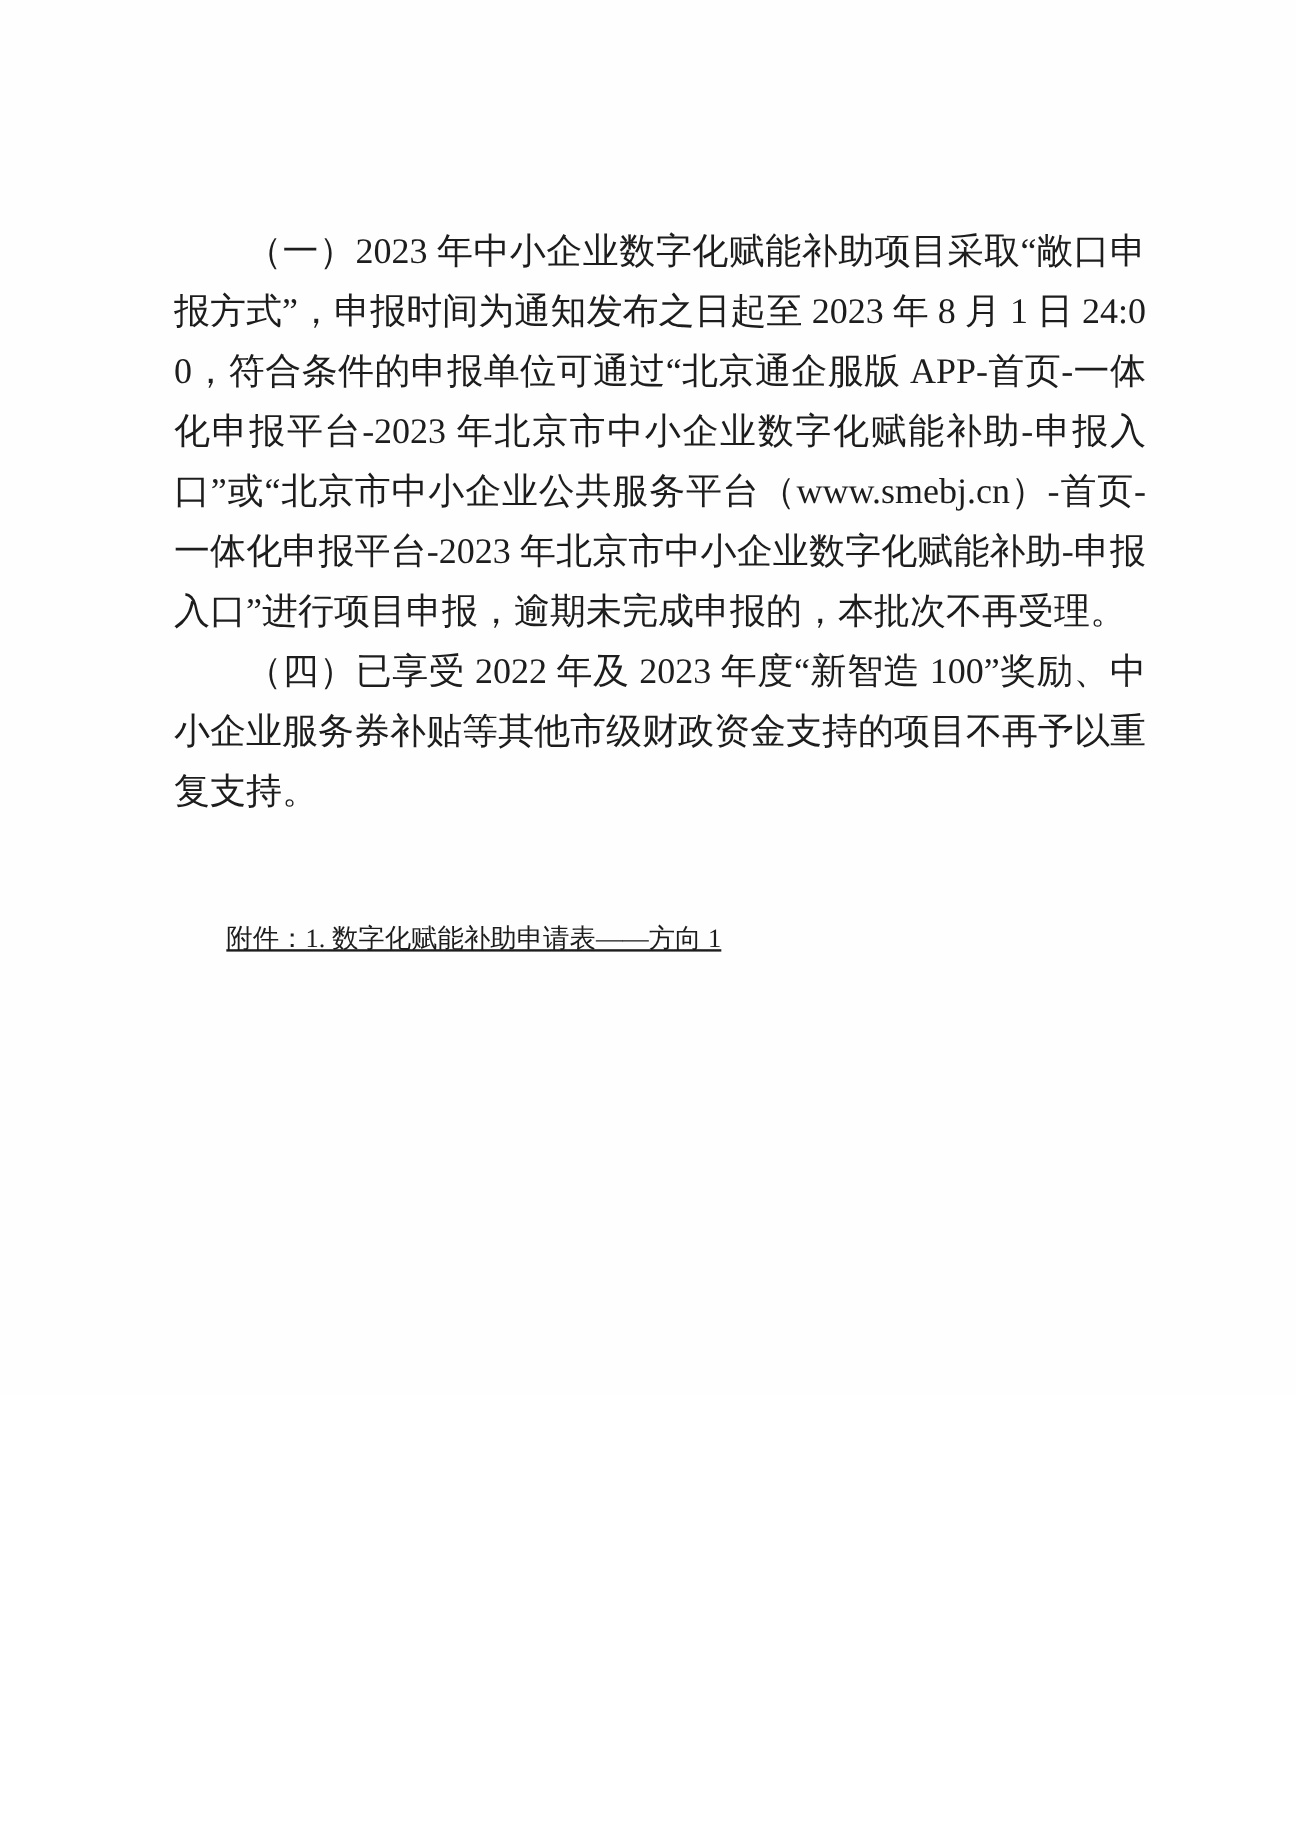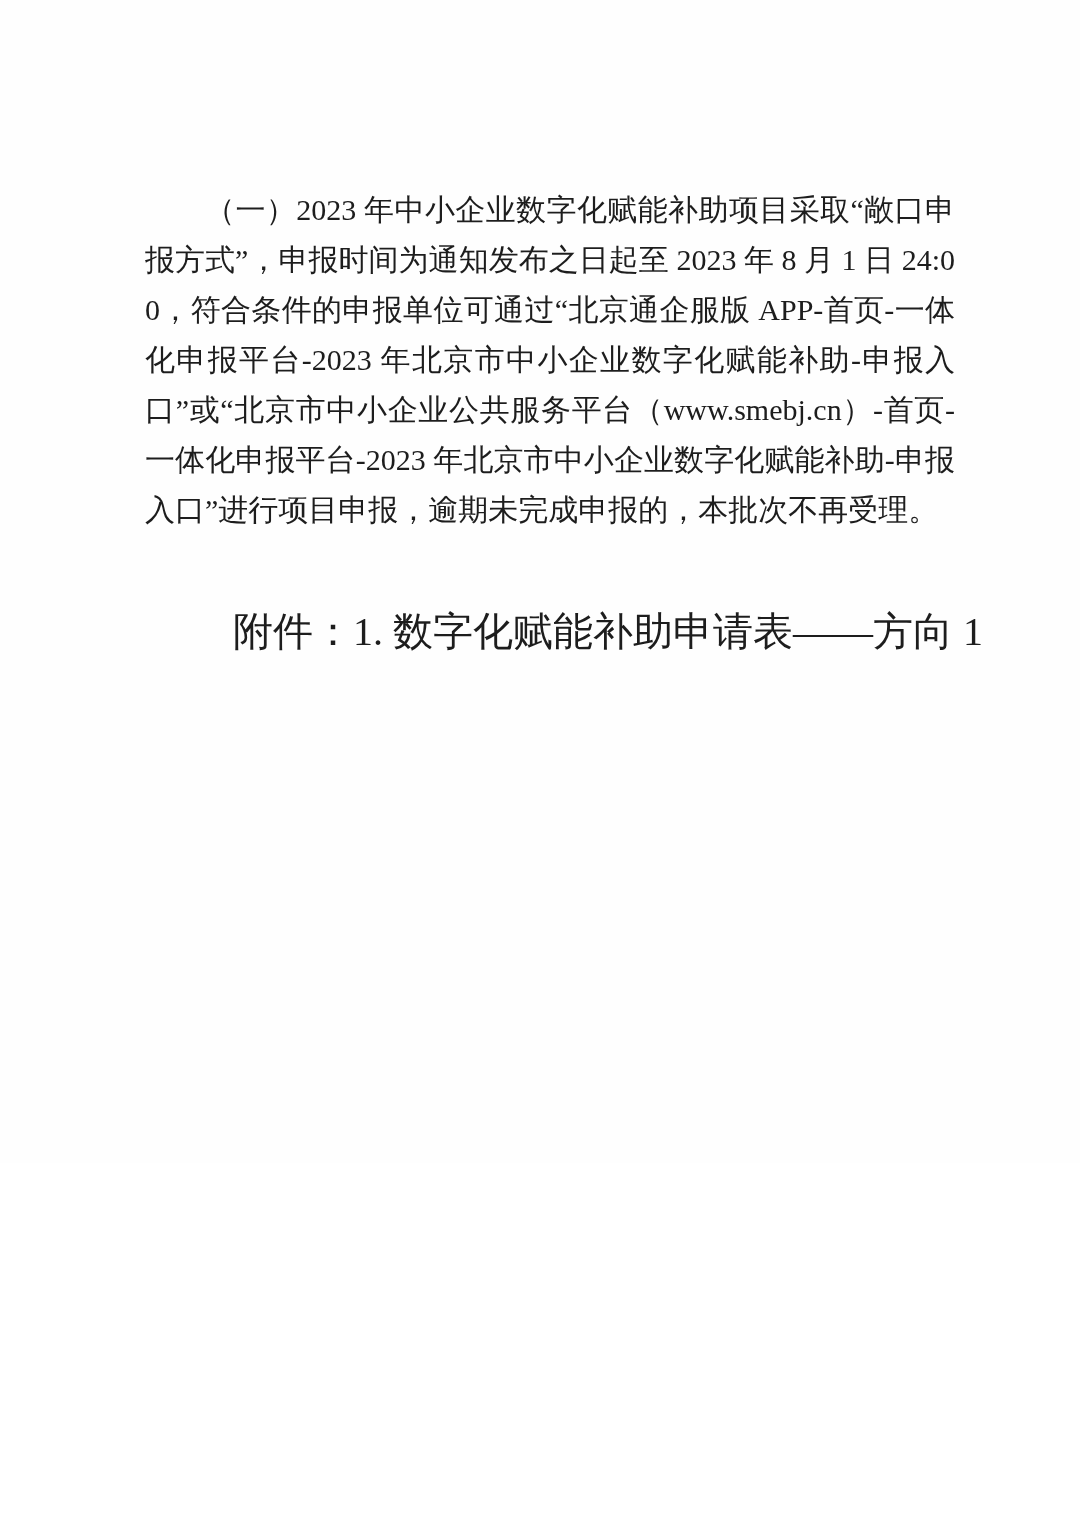--- a/index.html
+++ b/index.html
@@ -25,26 +25,27 @@
   .para {
     margin: 0;
     font-size: 30px;
     line-height: 50px;
     text-align: justify;
     text-justify: inter-ideograph;
     text-indent: 2em;
     word-break: break-all;
   }
   .attachment-line {
-    margin: 16px;
+    margin: 4px;
     margin-top: 72px;
-    font-size: 40px;
+    font-size: 22px;
     line-height: 50px;
     text-indent: 1.8em;
     white-space: nowrap;
+    text-decoration: underline;
   }
   .page-number {
     position: absolute;
     top: 1412px;
     right: 128px;
     font-size: 23px;
     letter-spacing: 2px;
     color: #2b2b2b;
     font-family: "Liberation Serif", "DejaVu Serif", serif;
   }
@@ -65,20 +66,21 @@
   }
 </style>
 </head>
 <body>
 
 <div class="page" style="background: rgb(254, 254, 254); color: rgb(29, 29, 29);">
 
   <div class="content">
     <div id="paragraphs">
         <p class="para">（一）2023 年中小企业数字化赋能补助项目采取“敞口申报方式”，申报时间为通知发布之日起至 2023 年 8 月 1 日 24:00，符合条件的申报单位可通过“北京通企服版 APP-首页-一体化申报平台-2023 年北京市中小企业数字化赋能补助-申报入口”或“北京市中小企业公共服务平台（www.smebj.cn）-首页-一体化申报平台-2023 年北京市中小企业数字化赋能补助-申报入口”进行项目申报，逾期未完成申报的，本批次不再受理。</p>
+        <p class="para">（四）已享受 2022 年及 2023 年度“新智造 100”奖励、中小企业服务券补贴等其他市级财政资金支持的项目不再予以重复支持。</p>
       </div>
     <p class="attachment-line">附件：1. 数字化赋能补助申请表——方向 1</p>
   </div>
 
   <div class="page-number">- 7 -</div>
 
   <div class="watermark">
     <span style="display:inline-block;line-height:0;">
       <svg width="48" height="46" viewBox="0 0 48 46" fill="none" xmlns="http://www.w3.org/2000/svg">
         <path d="M13 6 C 6 16, 5 28, 11 34 C 16 39, 22 36, 24 30" stroke="#e3e3e3" stroke-width="6" stroke-linecap="round" fill="none"></path>

